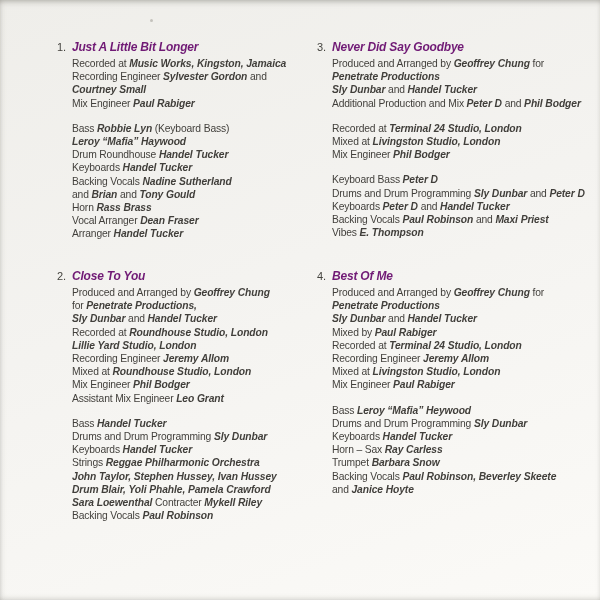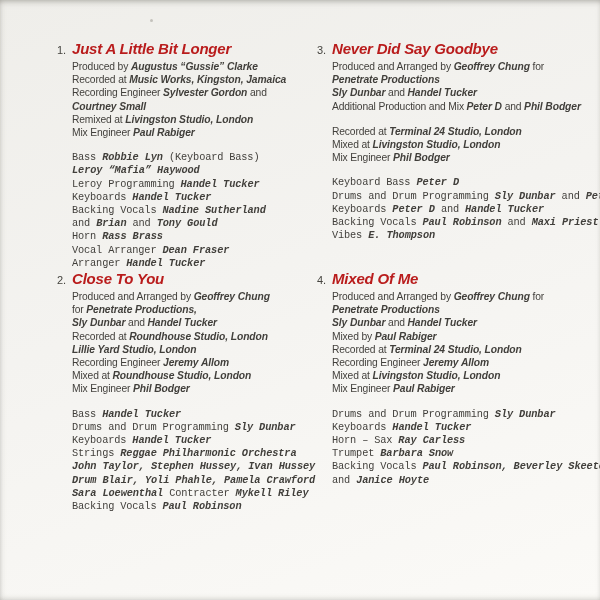--- a/index.html
+++ b/index.html
@@ -29,25 +29,25 @@
     grid-auto-rows: auto;
     align-items: start;
   }
   .track { min-height: 229px; }
   .track-heading { display: flex; align-items: baseline; margin: 0 0 3px 0; }
   .track-num {
     flex: 0 0 15px;
     font-size: 11px; color: #45443f; letter-spacing: 0;
   }
   .track-title {
-    font-size: 15px; font-weight: 700; font-style: italic;
-    color: #b91c1c; letter-spacing: -0.2px; white-space: nowrap;
+    font-size: 12px; font-weight: 700; font-style: italic;
+    color: #701a75; letter-spacing: -0.2px; white-space: nowrap;
   }
   .block { margin: 0 0 12px 0; padding-left: 15px; }
-  .block:last-child { margin-bottom: 0; font-family: Liberation Mono, monospace; }
+  .block:last-child { margin-bottom: 0; }
   .line {
     font-size: 10.3px; line-height: 13.2px;
     color: #413f3b; letter-spacing: -0.15px; white-space: nowrap;
   }
   .line b {
     font-weight: 700; font-style: italic; color: #28262
 3;
     letter-spacing: -0.1px;
   }
 </style>
@@ -57,31 +57,29 @@
 <div class="vignette"></div>
 <div class="speck"></div>
 
 <div class="credits-grid">
     <section class="track">
       <div class="track-heading">
         <span class="track-num">1.</span>
         <span class="track-title">Just A Little Bit Longer</span>
       </div>
       <div class="block">
-        <div class="line"><span>Produced by </span><b>Augustus “Gussie” Clarke</b></div>
         <div class="line"><span>Recorded at </span><b>Music Works, Kingston, Jamaica</b></div>
         <div class="line"><span>Recording Engineer </span><b>Sylvester Gordon</b><span> and</span></div>
         <div class="line"><b>Courtney Small</b></div>
-        <div class="line"><span>Remixed at </span><b>Livingston Studio, London</b></div>
         <div class="line"><span>Mix Engineer </span><b>Paul Rabiger</b></div>
       </div>
       <div class="block">
         <div class="line"><span>Bass </span><b>Robbie Lyn</b><span> (Keyboard Bass)</span></div>
         <div class="line"><b>Leroy “Mafia” Haywood</b></div>
-        <div class="line"><span>Leroy Programming </span><b>Handel Tucker</b></div>
+        <div class="line"><span>Drum Roundhouse </span><b>Handel Tucker</b></div>
         <div class="line"><span>Keyboards </span><b>Handel Tucker</b></div>
         <div class="line"><span>Backing Vocals </span><b>Nadine Sutherland</b></div>
         <div class="line"><span>and </span><b>Brian</b><span> and </span><b>Tony Gould</b></div>
         <div class="line"><span>Horn </span><b>Rass Brass</b></div>
         <div class="line"><span>Vocal Arranger </span><b>Dean Fraser</b></div>
         <div class="line"><span>Arranger </span><b>Handel Tucker</b></div>
       </div>
     </section>
     <section class="track">
       <div class="track-heading">
@@ -114,48 +112,50 @@
       </div>
       <div class="block">
         <div class="line"><span>Produced and Arranged by </span><b>Geoffrey Chung</b></div>
         <div class="line"><span>for </span><b>Penetrate Productions,</b></div>
         <div class="line"><b>Sly Dunbar</b><span> and </span><b>Handel Tucker</b></div>
         <div class="line"><span>Recorded at </span><b>Roundhouse Studio, London</b></div>
         <div class="line"><b>Lillie Yard Studio, London</b></div>
         <div class="line"><span>Recording Engineer </span><b>Jeremy Allom</b></div>
         <div class="line"><span>Mixed at </span><b>Roundhouse Studio, London</b></div>
         <div class="line"><span>Mix Engineer </span><b>Phil Bodger</b></div>
+        <div class="line"><span>Assistant Mix Engineer </span><b>Leo Grant</b></div>
       </div>
       <div class="block">
         <div class="line"><span>Bass </span><b>Handel Tucker</b></div>
         <div class="line"><span>Drums and Drum Programming </span><b>Sly Dunbar</b></div>
         <div class="line"><span>Keyboards </span><b>Handel Tucker</b></div>
         <div class="line"><span>Strings </span><b>Reggae Philharmonic Orchestra</b></div>
         <div class="line"><b>John Taylor, Stephen Hussey, Ivan Hussey</b></div>
         <div class="line"><b>Drum Blair, Yoli Phahle, Pamela Crawford</b></div>
         <div class="line"><b>Sara Loewenthal</b><span> Contracter </span><b>Mykell Riley</b></div>
         <div class="line"><span>Backing Vocals </span><b>Paul Robinson</b></div>
       </div>
     </section>
     <section class="track">
       <div class="track-heading">
         <span class="track-num">4.</span>
-        <span class="track-title">Mixed Of Me</span>
+        <span class="track-title">Best Of Me</span>
       </div>
       <div class="block">
         <div class="line"><span>Produced and Arranged by </span><b>Geoffrey Chung</b><span> for</span></div>
         <div class="line"><b>Penetrate Productions</b></div>
         <div class="line"><b>Sly Dunbar</b><span> and </span><b>Handel Tucker</b></div>
         <div class="line"><span>Mixed by </span><b>Paul Rabiger</b></div>
         <div class="line"><span>Recorded at </span><b>Terminal 24 Studio, London</b></div>
         <div class="line"><span>Recording Engineer </span><b>Jeremy Allom</b></div>
         <div class="line"><span>Mixed at </span><b>Livingston Studio, London</b></div>
         <div class="line"><span>Mix Engineer </span><b>Paul Rabiger</b></div>
       </div>
       <div class="block">
+        <div class="line"><span>Bass </span><b>Leroy “Mafia” Heywood</b></div>
         <div class="line"><span>Drums and Drum Programming </span><b>Sly Dunbar</b></div>
         <div class="line"><span>Keyboards </span><b>Handel Tucker</b></div>
         <div class="line"><span>Horn – Sax </span><b>Ray Carless</b></div>
         <div class="line"><span>Trumpet </span><b>Barbara Snow</b></div>
         <div class="line"><span>Backing Vocals </span><b>Paul Robinson, Beverley Skeete</b></div>
         <div class="line"><span>and </span><b>Janice Hoyte</b></div>
       </div>
     </section>
   </div>
 

